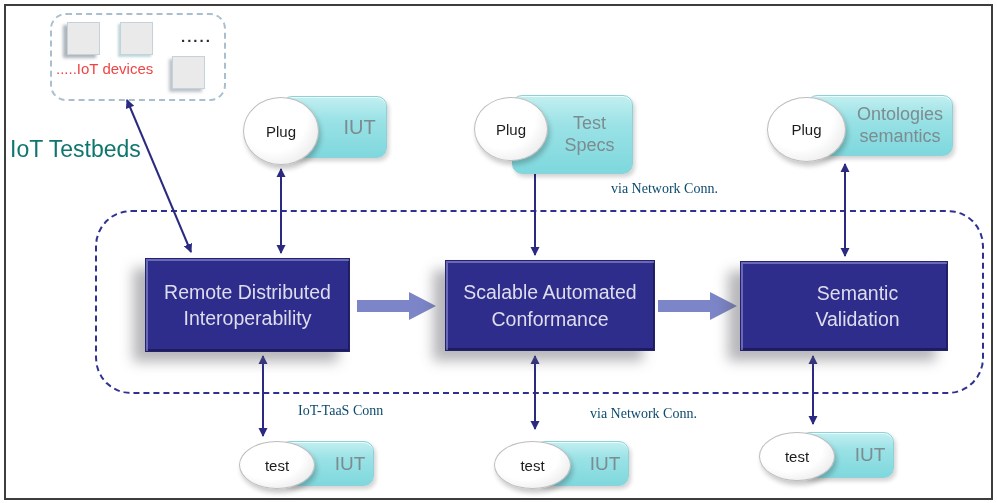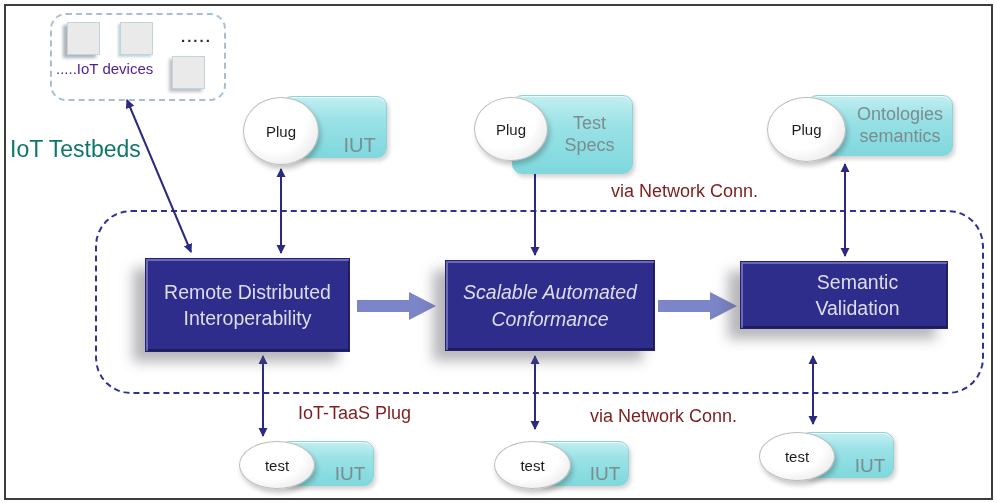--- a/index.html
+++ b/index.html
@@ -6,36 +6,36 @@
   #stage{position:relative;width:997px;height:503px;background:#ffffff;overflow:hidden;}
   .frame{position:absolute;left:4px;top:4px;width:985px;height:492px;border:2px solid #3d3d3d;background:#ffffff;}
 
   
   .devices-box{position:absolute;left:50px;top:13px;width:172px;height:84px;border:2px dashed #a9bfd0;border-radius:16px;}
   .device-sq{position:absolute;width:31px;height:31px;background:#eaeaea;border:1px solid #c2d3db;}
   .sq1{left:67px;top:22px;box-shadow:-4px 3px 3px rgba(110,120,132,.55);}
   .sq2{left:120px;top:22px;box-shadow:-2px 2px 2px rgba(130,175,185,.5);}
   .sq3{left:172px;top:56px;box-shadow:-3px 3px 3px rgba(110,120,132,.45);}
   .devices-dots{position:absolute;left:181px;top:28px;font-size:15px;font-weight:bold;letter-spacing:2px;color:#2e2e2e;}
-  .devices-label{position:absolute;left:56px;top:60px;font-size:15px;color:#4c1d95;}
+  .devices-label{position:absolute;left:56px;top:60px;font-size:15px;color:#ef4444;}
   .testbeds-label{position:absolute;left:10px;top:136px;font-size:23px;color:#0f766e;}
 
   
   .pill{position:absolute;border-radius:10px;background:linear-gradient(180deg,#c2eff1 0%,#9ae2e6 38%,#7ed8dd 100%);border:1px solid #8ed2d8;box-shadow:2px 3px 4px rgba(0,0,0,.18), inset 0 1px 0 rgba(255,255,255,.7);display:flex;align-items:center;justify-content:center;text-align:center;color:#7c8c90;z-index:3;}
-  .pill-lg{font-size:20px;align-items:flex-end;}
+  .pill-lg{font-size:20px;}
   .pill-sm{font-size:18px;line-height:1.2;}
   .badge{position:absolute;border-radius:50%;background:radial-gradient(ellipse at 40% 30%,#ffffff 52%,#ececec 80%,#cfcfcf 100%);border:1px solid #bdbdbd;box-shadow:2px 4px 5px rgba(0,0,0,.22);display:flex;align-items:center;justify-content:center;font-size:15px;color:#1c1c1c;z-index:4;}
 
   
   .proc{position:absolute;background:#2f2d8c;border:1px solid #24226e;box-shadow:inset 2px 2px 0 rgba(165,165,225,.5), inset -1px -2px 0 rgba(0,0,0,.35), -12px 10px 12px rgba(95,95,105,.45);color:#dedded;font-size:19.5px;line-height:1.35;display:flex;align-items:center;justify-content:center;text-align:center;padding:0 13px;box-sizing:border-box;z-index:3;}
 
   
   .cloud-box{position:absolute;left:95px;top:210px;width:885px;height:180px;border:2px dashed #2e3192;border-radius:36px;z-index:1;}
 
-  .note{position:absolute;font-size:18px;color:#7f1d1d;z-index:2;}
+  .note{position:absolute;font-size:14px;color:#0c4a6e;z-index:2;font-family:Liberation Serif, serif;}
 
   .arrows{position:absolute;left:0;top:0;width:997px;height:503px;z-index:2;pointer-events:none;}
 </style>
 </head>
 <body>
 
 <div id="stage">
   <div class="frame"></div>
 
   <div class="devices-box"></div>
@@ -89,29 +89,29 @@
   <div class="pill pill-sm" style="left:807px;top:95px;width:146px;height:61px;padding-left:40px;box-sizing:border-box;text-align:center;">
       <span>Ontologies semantics</span>
     </div>
   <div class="badge" style="left:767px;top:97px;width:77px;height:63px;">
       <span>Plug</span>
     </div>
 
   <div class="proc" style="left:145px;top:258px;width:205px;height:94px;justify-content:flex-end;">
       <span>Remote Distributed Interoperability</span>
     </div>
-  <div class="proc" style="left:445px;top:260px;width:210px;height:91px;font-style:italic;">
+  <div class="proc" style="left:445px;top:260px;width:210px;height:91px;">
       <span>Scalable Automated Conformance</span>
     </div>
-  <div class="proc" style="left:740px;top:261px;width:208px;height:68px;padding-left:40px;">
+  <div class="proc" style="left:740px;top:261px;width:208px;height:90px;padding-left:40px;">
       <span>Semantic Validation</span>
     </div>
 
   <div class="note" style="left:611px;top:181px;">via Network Conn.</div>
-  <div class="note" style="left:298px;top:403px;">IoT-TaaS Plug</div>
+  <div class="note" style="left:298px;top:403px;">IoT-TaaS Conn</div>
   <div class="note" style="left:590px;top:406px;">via Network Conn.</div>
 
   <div class="pill pill-lg" style="left:280px;top:441px;width:94px;height:45px;padding-left:46px;box-sizing:border-box;font-size:19px;">
       <span>IUT</span>
     </div>
   <div class="badge" style="left:239px;top:441px;width:74px;height:46px;">
       <span>test</span>
     </div>
 
   <div class="pill pill-lg" style="left:535px;top:441px;width:94px;height:45px;padding-left:46px;box-sizing:border-box;font-size:19px;">

